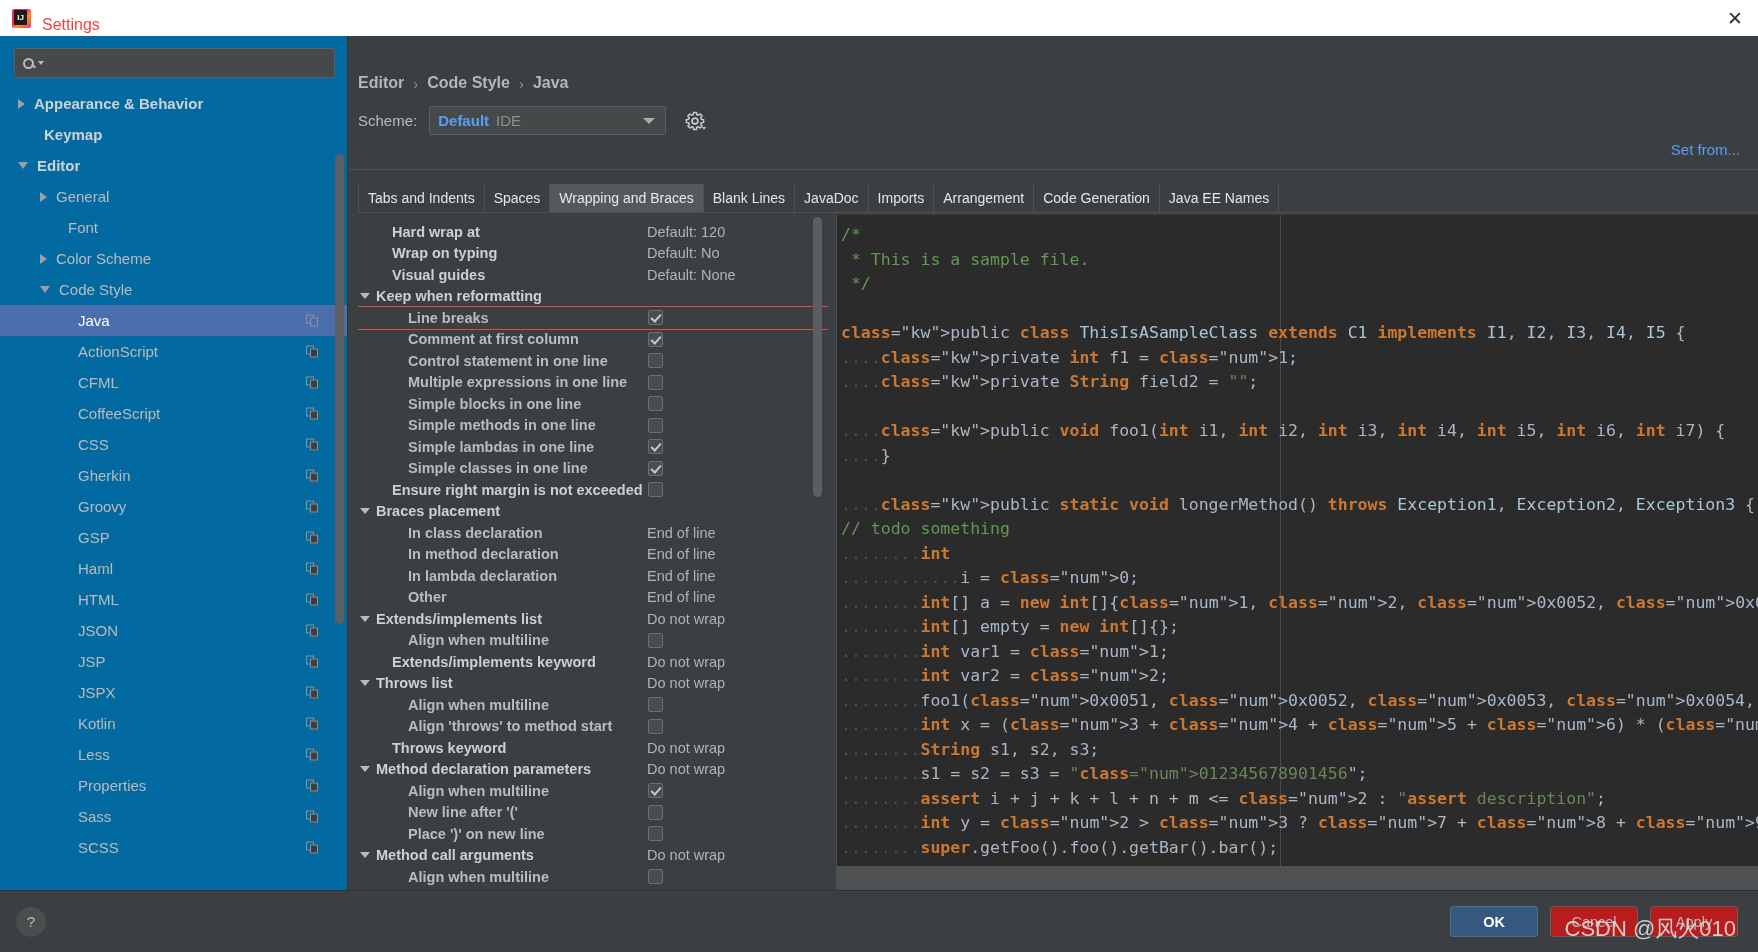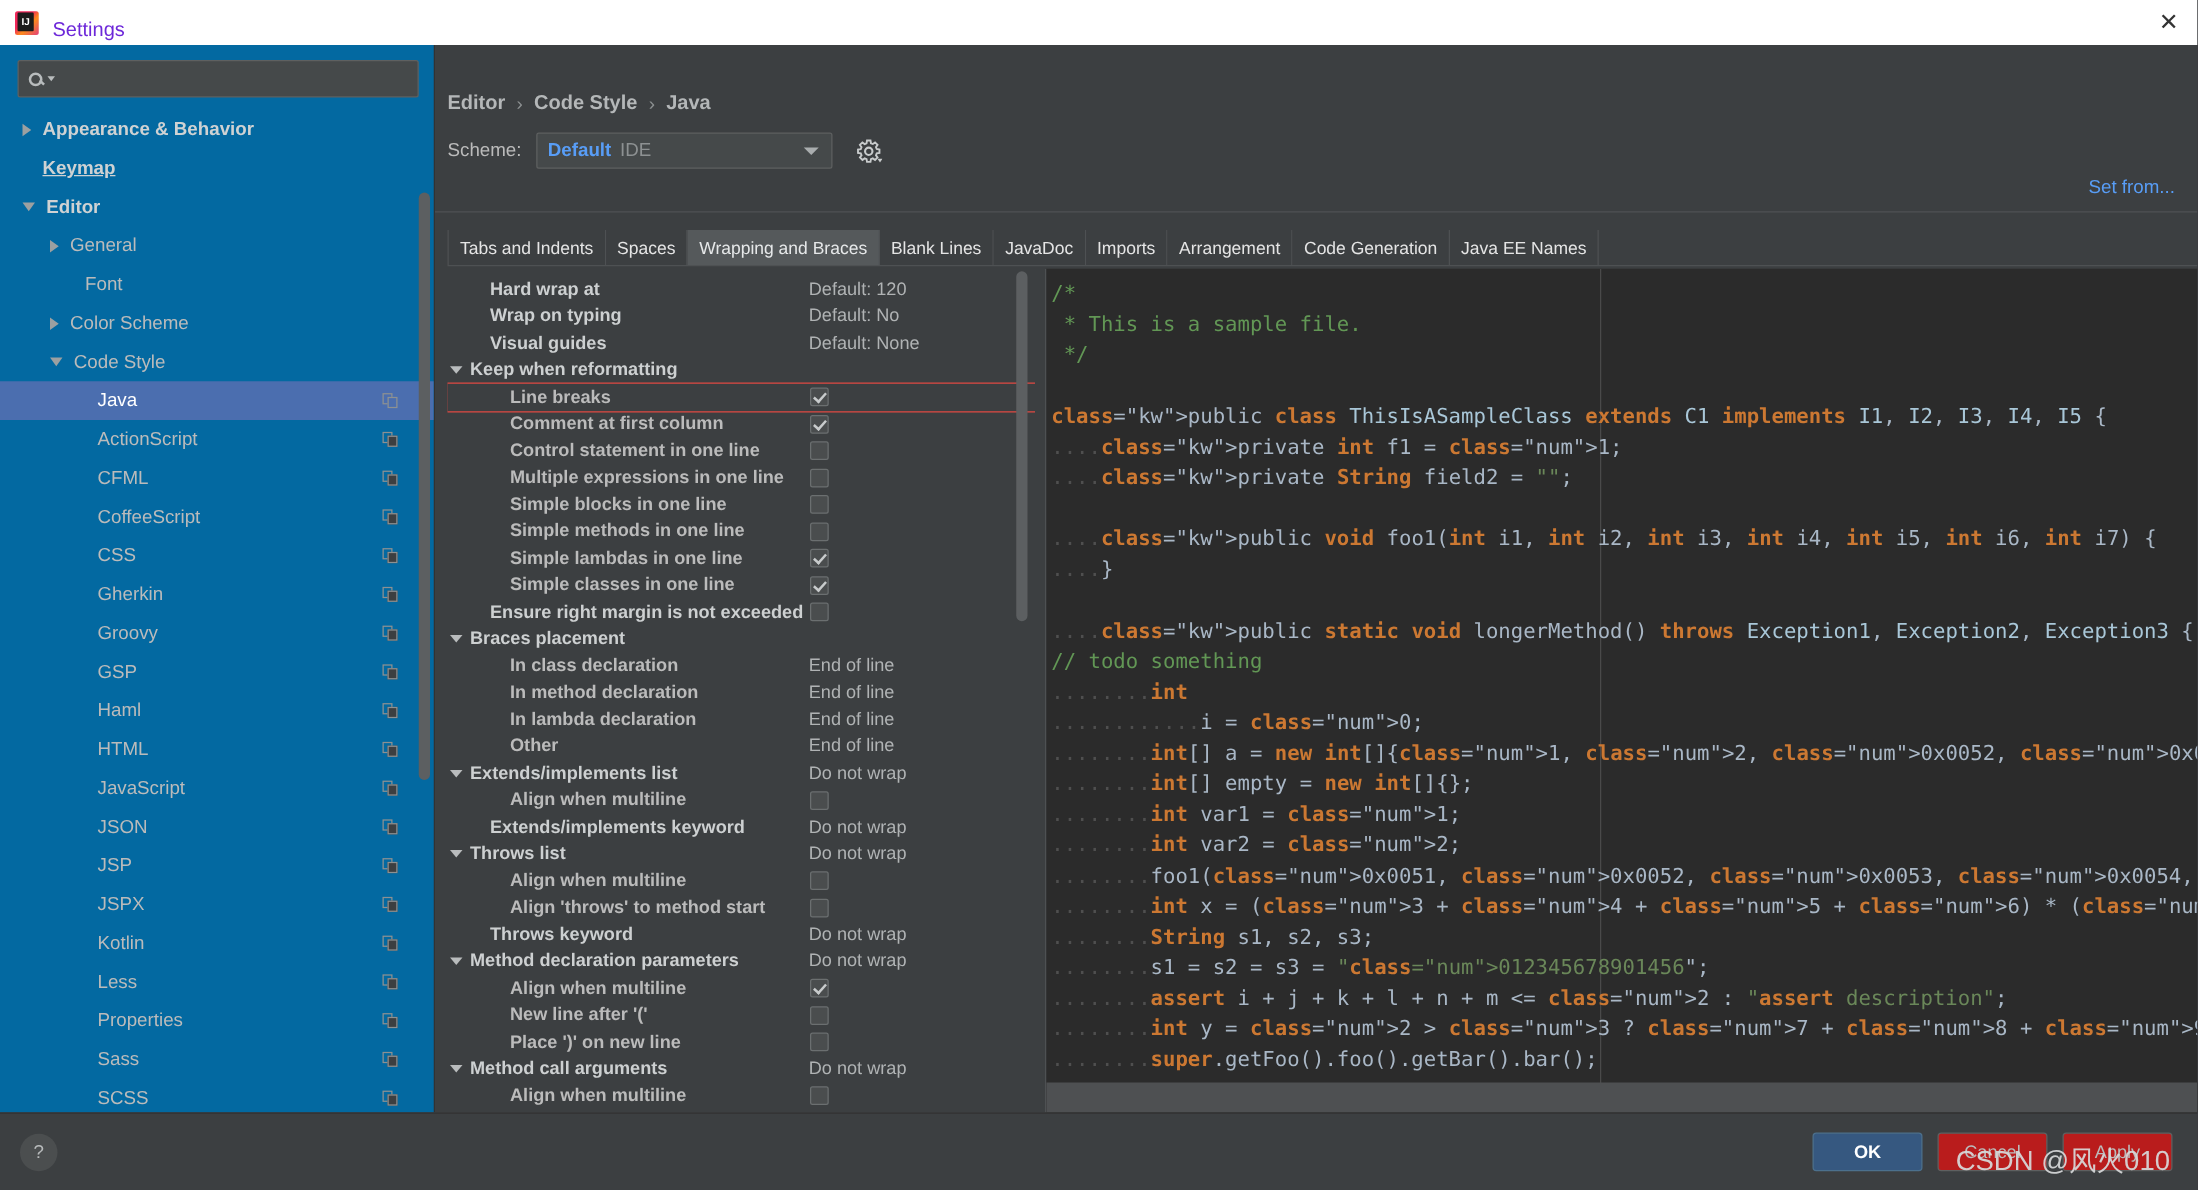--- a/index.html
+++ b/index.html
@@ -27,21 +27,21 @@
     content: "IJ";
     position: absolute; left: 2px; top: 1px;
     width: 13px; height: 15px;
     background: #1b1b1b; color: #fff;
     font-size: 8px; font-weight: bold;
     font-family: "Liberation Sans", sans-serif;
     display: flex; align-items: center; justify-content: center;
     border-radius: 1px;
   }
   #title-text {
-    margin-left: 11px; font-size: 16px; color: #6d28d9;
+    margin-left: 11px; font-size: 16px; color: #ef4444;
     font-family: "Liberation Sans", sans-serif;
     margin-top: 13px;
   }
   #close-btn {
     position: absolute; right: 0; top: 0;
     width: 46px; height: 36px;
     display: flex; align-items: center; justify-content: center;
     font-size: 19px; color: #333; line-height: 1;
     cursor: pointer;
   }
@@ -355,21 +355,21 @@
           <span class="mag"></span>
           <span class="mag-caret"></span>
           <input id="search-input" type="text" placeholder="" style="">
         </div>
       </div>
       <div id="tree">
           <div class="tree-row bold" style="padding-left: 18px;">
             <span class="twisty collapsed"></span>
             <span>Appearance &amp; Behavior</span>
           </div>
-          <div class="tree-row bold" style="padding-left: 18px; text-decoration: underline;">
+          <div class="tree-row bold" style="padding-left: 28px;">
             <span class="twisty none"></span>
             <span>Keymap</span>
           </div>
           <div class="tree-row bold" style="padding-left: 18px;">
             <span class="twisty expanded"></span>
             <span>Editor</span>
           </div>
           <div class="tree-row" style="padding-left: 40px;">
             <span class="twisty collapsed"></span>
             <span>General</span>
@@ -454,28 +454,20 @@
             <span class="twisty none"></span>
             <span>Haml</span>
             <span class="copy-icon">
               <i class="back"></i>
               <i class="front"></i>
             </span>
           </div>
           <div class="tree-row" style="padding-left: 62px;">
             <span class="twisty none"></span>
             <span>HTML</span>
-            <span class="copy-icon">
-              <i class="back"></i>
-              <i class="front"></i>
-            </span>
-          </div>
-          <div class="tree-row" style="padding-left: 62px;">
-            <span class="twisty none"></span>
-            <span>JavaScript</span>
             <span class="copy-icon">
               <i class="back"></i>
               <i class="front"></i>
             </span>
           </div>
           <div class="tree-row" style="padding-left: 62px;">
             <span class="twisty none"></span>
             <span>JSON</span>
             <span class="copy-icon">
               <i class="back"></i>

